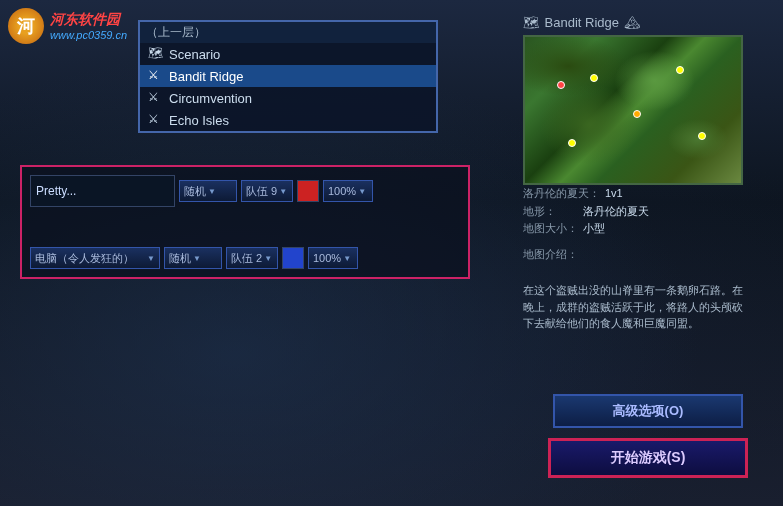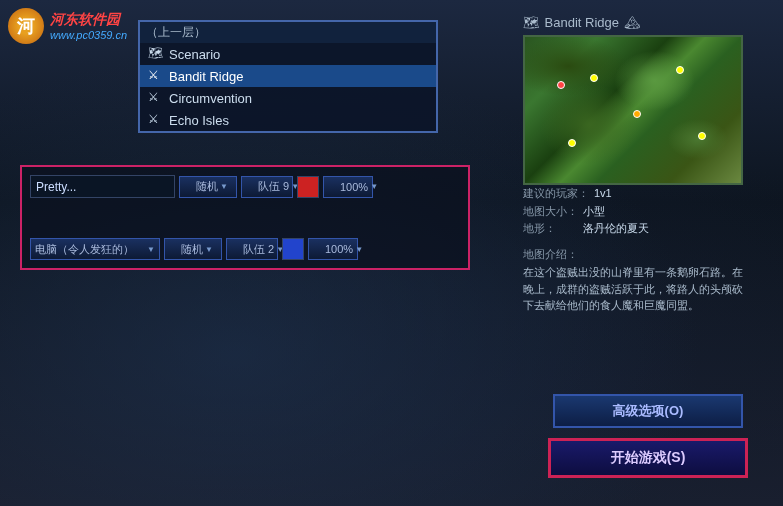--- a/index.html
+++ b/index.html
@@ -128,29 +128,29 @@
       margin-top: 40px;
     }
 
     .player-name-input {
       width: 145px;
       background: #0a1525;
       border: 1px solid #334466;
       color: #ccddff;
       font-size: 12px;
       padding: 3px 5px;
-      height: 23px;
+      height: 32px;
     }
 
     .dropdown-btn {
       background: linear-gradient(180deg, #1a3060 0%, #0d1a35 100%);
       border: 1px solid #3355aa;
       color: #aabbdd;
       font-size: 11px;
-      padding: 2px 16px;
+      padding: 2px 4px;
       height: 22px;
       cursor: pointer;
       display: flex;
       align-items: center;
       gap: 2px;
       white-space: nowrap;
       text-align: right;
     }
     .dropdown-btn::after {
       content: '▼';
@@ -260,21 +260,21 @@
     .map-info-desc {
       margin-top: 8px;
       color: #aabbcc;
       font-size: 11px;
       line-height: 1.5;
       width: 230px;
     }
     .map-info-desc-label {
       color: #8899aa;
       display: block;
-      margin-bottom: 2px;
+      margin-bottom: 20px;
     }
 
     
     .advanced-btn {
       display: block;
       margin: 10px auto;
       width: 190px;
       padding: 6px 10px;
       background: linear-gradient(180deg, #1a3870 0%, #0d1e45 100%);
       border: 2px solid #3355aa;
@@ -395,30 +395,30 @@
     <div class="map-marker" style="left:30%;top:25%;background:#ffff00;"></div>
     <div class="map-marker" style="left:70%;top:20%;background:#ffff00;"></div>
     <div class="map-marker" style="left:50%;top:50%;background:#ffaa00;"></div>
     <div class="map-marker" style="left:80%;top:65%;background:#ffff00;"></div>
     <div class="map-marker" style="left:20%;top:70%;background:#ffff00;"></div>
     <div class="map-marker" style="left:15%;top:30%;background:#ff4444;"></div>
   </div>
 
   <div class="map-info">
     <div class="map-info-row">
-      <span class="map-info-label">建议的玩家：</span>
+      <span class="map-info-label">洛丹伦的夏天：</span>
       <span class="map-info-value">1v1</span>
+    </div>
+    <div class="map-info-row">
+      <span class="map-info-label">地形：</span>
+      <span class="map-info-value">洛丹伦的夏天</span>
     </div>
     <div class="map-info-row">
       <span class="map-info-label">地图大小：</span>
       <span class="map-info-value">小型</span>
-    </div>
-    <div class="map-info-row">
-      <span class="map-info-label">地形：</span>
-      <span class="map-info-value">洛丹伦的夏天</span>
     </div>
     <div class="map-info-desc">
       <span class="map-info-desc-label">地图介绍：</span>
       <span>在这个盗贼出没的山脊里有一条鹅卵石路。在晚上，成群的盗贼活跃于此，将路人的头颅砍下去献给他们的食人魔和巨魔同盟。</span>
     </div>
   </div>
 </div>
 
 <div class="bottom-right">
   <button class="advanced-btn">高级选项(O)</button>

